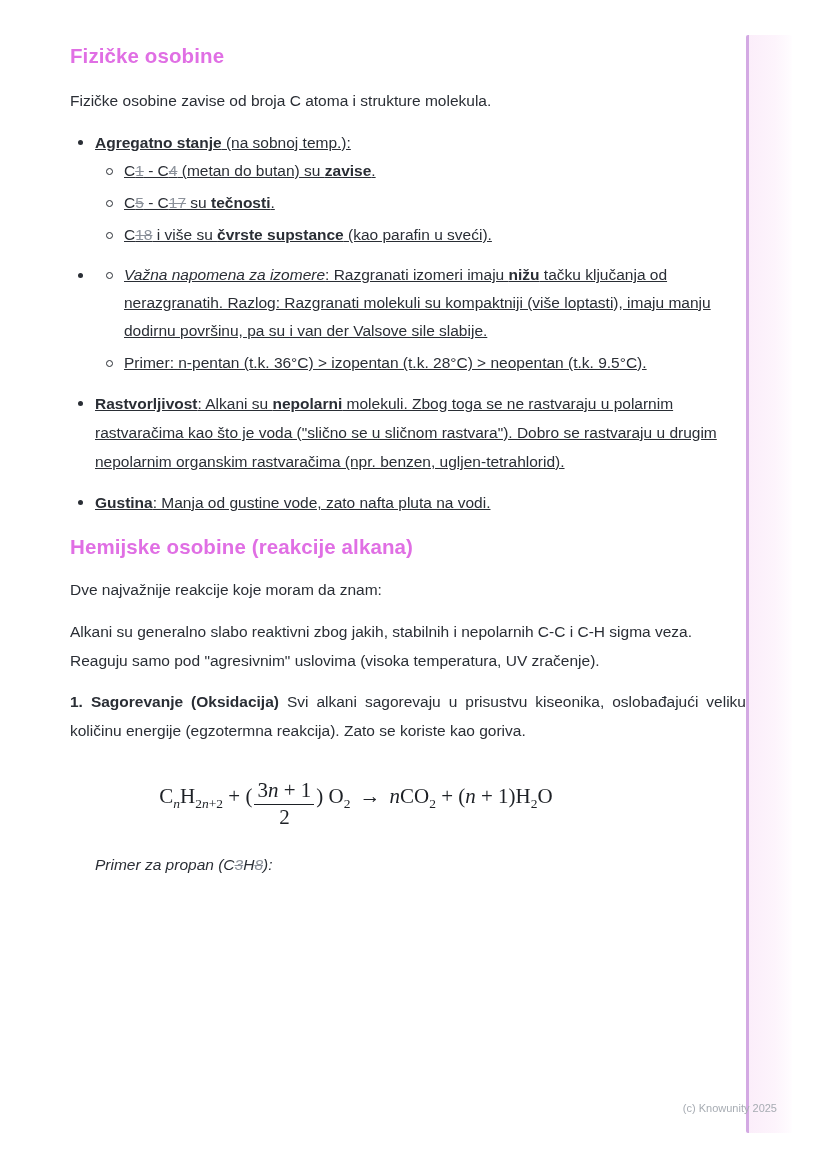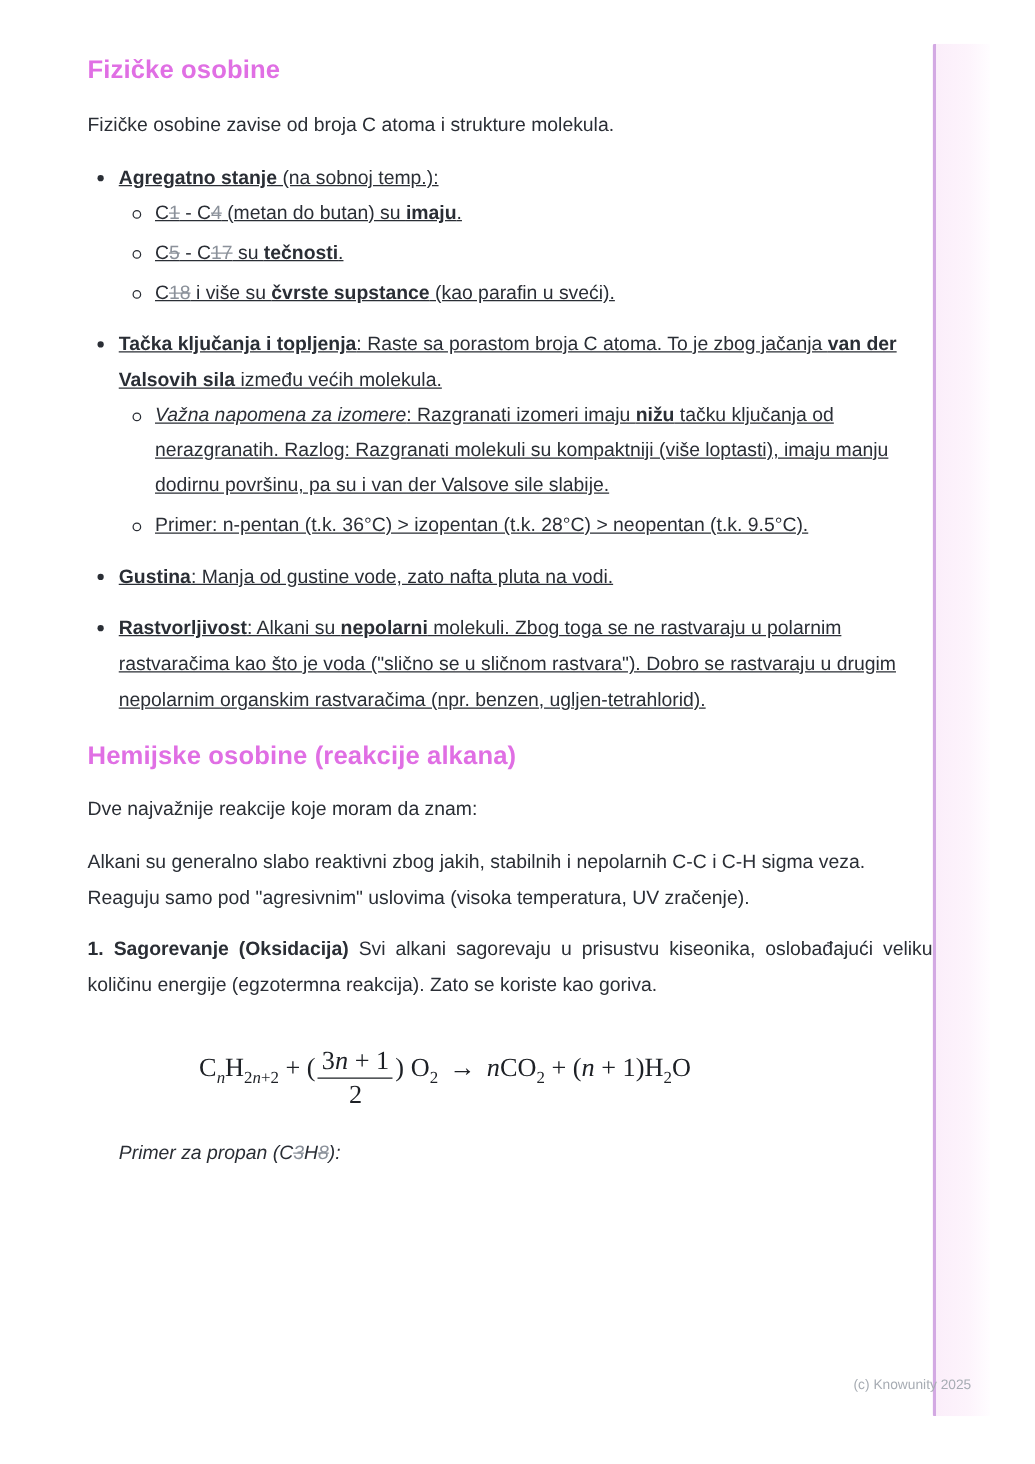--- a/index.html
+++ b/index.html
@@ -135,34 +135,33 @@
   <main class="content">
 
     <h2 class="section-title first">Fizičke osobine</h2>
 
     <p class="para intro"><span>Fizičke osobine zavise od broja C atoma i strukture molekula.</span></p>
 
     <ul class="lvl1">
       <li>
         <div><span class="run-b">Agregatno stanje</span><span> (na sobnoj temp.):</span></div>
         <ul class="lvl2">
-          <li><span>C</span><span class="run-x">1</span><span> - C</span><span class="run-x">4</span><span> (metan do butan) su </span><span class="run-b">imaju</span><span>.</span></li>
+          <li><span>C</span><span class="run-x">1</span><span> - C</span><span class="run-x">4</span><span> (metan do butan) su </span><span class="run-b">zavise</span><span>.</span></li>
           <li><span>C</span><span class="run-x">5</span><span> - C</span><span class="run-x">17</span><span> su </span><span class="run-b">tečnosti</span><span>.</span></li>
           <li><span>C</span><span class="run-x">18</span><span> i više su </span><span class="run-b">čvrste supstance</span><span> (kao parafin u sveći).</span></li>
         </ul>
       </li>
       <li>
-        <div><span class="run-b">Tačka ključanja i topljenja</span><span>: Raste sa porastom broja C atoma. To je zbog jačanja </span><span class="run-b">van der Valsovih sila</span><span> između većih molekula.</span></div>
         <ul class="lvl2">
           <li><span class="run-i">Važna napomena za izomere</span><span>: Razgranati izomeri imaju </span><span class="run-b">nižu</span><span> tačku ključanja od nerazgranatih. Razlog: Razgranati molekuli su kompaktniji (više loptasti), imaju manju dodirnu površinu, pa su i van der Valsove sile slabije.</span></li>
           <li><span>Primer: n-pentan (t.k. 36°C) &gt; izopentan (t.k. 28°C) &gt; neopentan (t.k. 9.5°C).</span></li>
         </ul>
       </li>
+      <li><span class="run-b">Rastvorljivost</span><span>: Alkani su </span><span class="run-b">nepolarni</span><span> molekuli. Zbog toga se ne rastvaraju u polarnim rastvaračima kao što je voda ("slično se u sličnom rastvara"). Dobro se rastvaraju u drugim nepolarnim organskim rastvaračima (npr. benzen, ugljen-tetrahlorid).</span></li>
       <li><span class="run-b">Gustina</span><span>: Manja od gustine vode, zato nafta pluta na vodi.</span></li>
-      <li><span class="run-b">Rastvorljivost</span><span>: Alkani su </span><span class="run-b">nepolarni</span><span> molekuli. Zbog toga se ne rastvaraju u polarnim rastvaračima kao što je voda ("slično se u sličnom rastvara"). Dobro se rastvaraju u drugim nepolarnim organskim rastvaračima (npr. benzen, ugljen-tetrahlorid).</span></li>
     </ul>
 
     <h2 class="section-title second">Hemijske osobine (reakcije alkana)</h2>
 
     <p class="para"><span>Dve najvažnije reakcije koje moram da znam:</span></p>
 
     <p class="para gap-after"><span>Alkani su generalno slabo reaktivni zbog jakih, stabilnih i nepolarnih C-C i C-H sigma veza. Reaguju samo pod "agresivnim" uslovima (visoka temperatura, UV zračenje).</span></p>
 
     <p class="para justified"><span class="run-b">1. Sagorevanje (Oksidacija)</span><span> Svi alkani sagorevaju u prisustvu kiseonika, oslobađajući veliku količinu energije (egzotermna reakcija). Zato se koriste kao goriva.</span></p>
 

